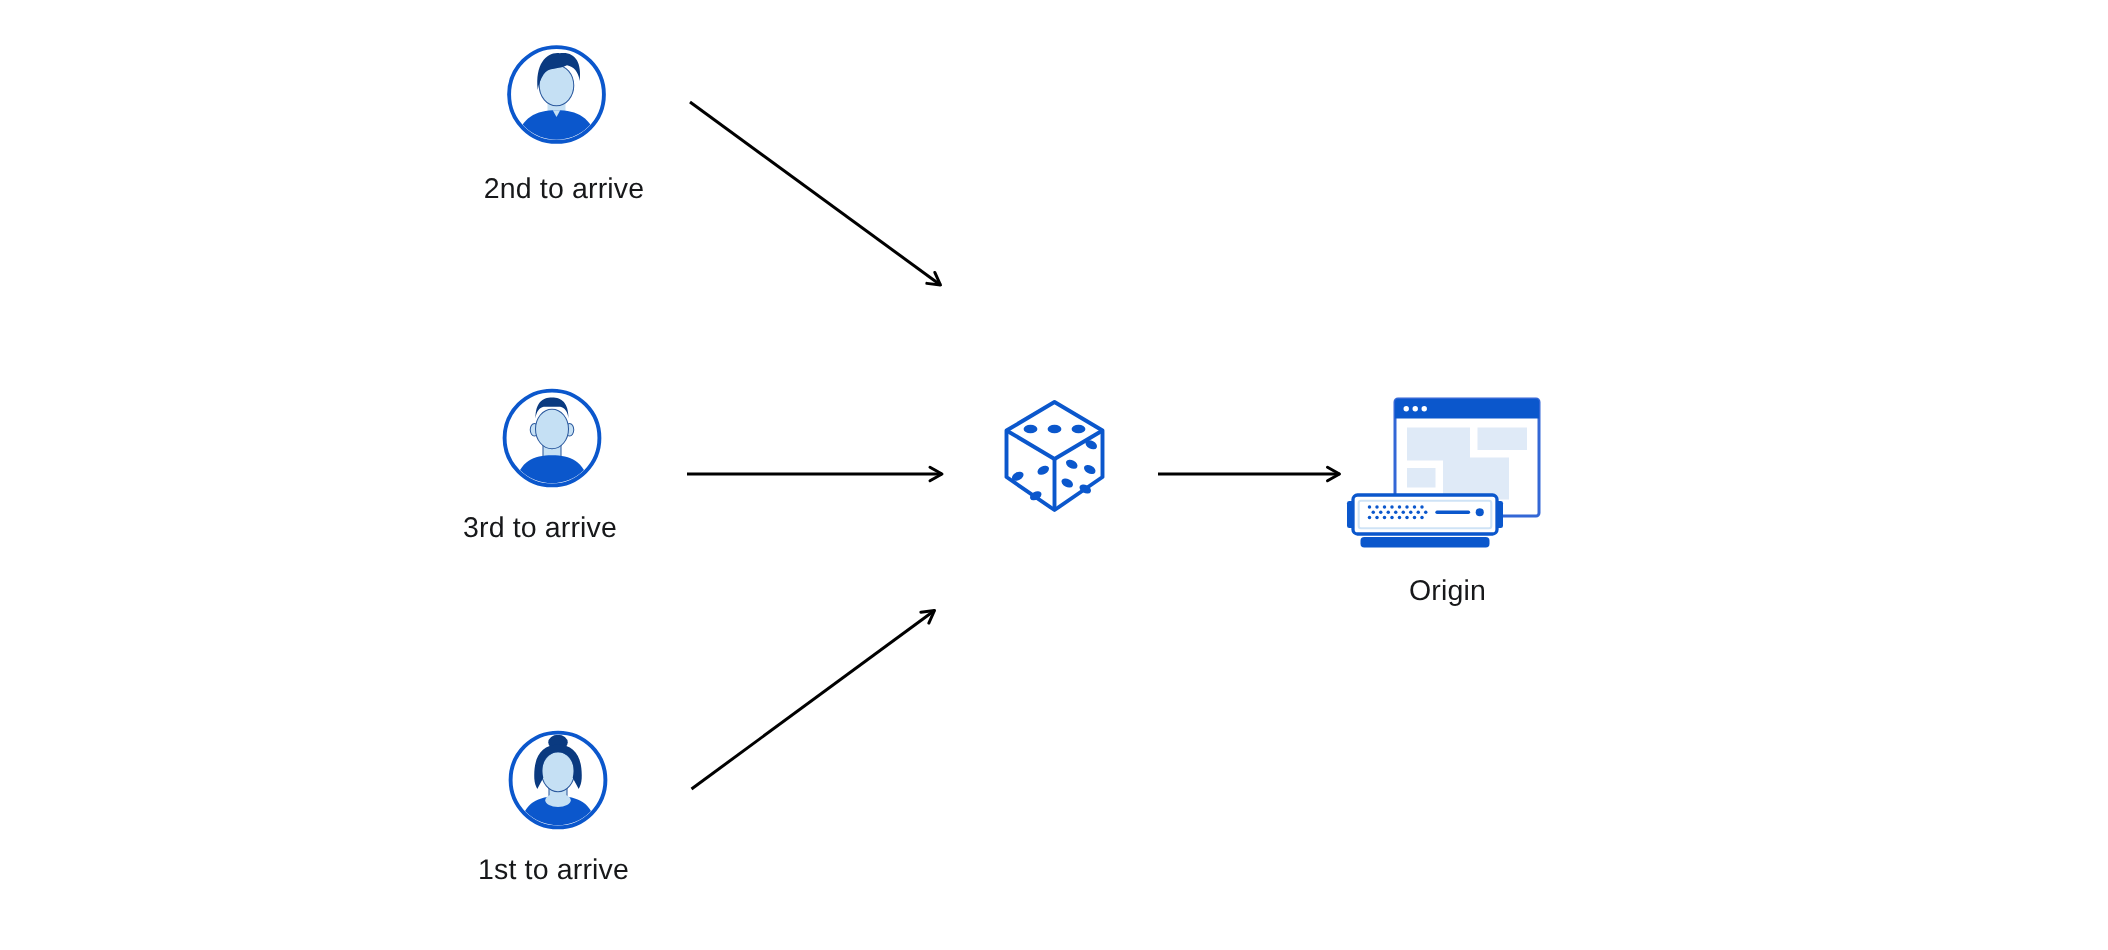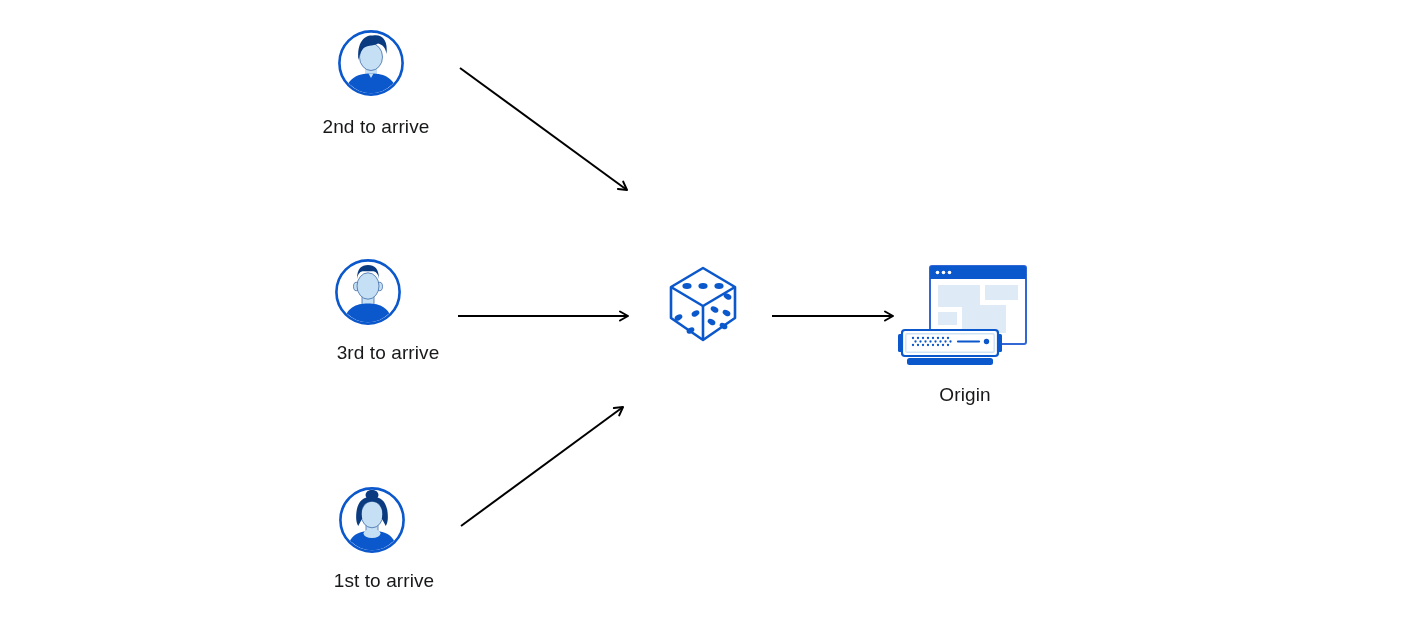--- a/index.html
+++ b/index.html
@@ -82,41 +82,41 @@
     <g clip-path="url(#clipA2)">
       <path d="M28,32 L28,50 L40,50 L40,32 Z" fill="#c5e0f4" stroke="#2c5a9e" stroke-width="0.7"></path>
       <path d="M9,68 C11,50 21,45.5 34,45.5 C47,45.5 57,50 59,68 Z" fill="#0b57cc"></path>
       <ellipse cx="22.3" cy="28.5" rx="2.8" ry="4.2" fill="#c5e0f4" stroke="#2c5a9e" stroke-width="0.7"></ellipse>
       <ellipse cx="45.7" cy="28.5" rx="2.8" ry="4.2" fill="#c5e0f4" stroke="#2c5a9e" stroke-width="0.7"></ellipse>
       <ellipse cx="34" cy="28" rx="11" ry="13.2" fill="#c5e0f4" stroke="#2c5a9e" stroke-width="0.7"></ellipse>
       <path d="M23,21 C23,10.5 27.5,7 34,7 C40.5,7 45,10.5 45,21
                C44.5,16.5 42.5,13.8 39.5,13.2 L28.5,13.2 C25.5,13.8 23.5,16.5 23,21 Z" fill="#0a3a80"></path>
     </g>
   </svg>
-  <div class="node-label" style="left:318px;top:342px">3rd to arrive</div>
+  <div class="node-label" style="left:290px;top:342px">3rd to arrive</div>
 
   <svg class="abs" style="left:338px;top:486px" width="68" height="68" viewBox="0 0 68 68">
     <defs>
         <clipPath id="clipA3">
           <circle cx="34" cy="34" r="30.2"></circle>
         </clipPath>
       </defs>
     <circle cx="34" cy="34" r="31.6" fill="#ffffff" stroke="#0b57cc" stroke-width="2.6"></circle>
     <g clip-path="url(#clipA3)">
       <ellipse cx="34" cy="9" rx="6.5" ry="5.2" fill="#0a3a80"></ellipse>
       <path d="M28,32 L28,49 L40,49 L40,32 Z" fill="#c5e0f4" stroke="#2c5a9e" stroke-width="0.7"></path>
       <path d="M8,68 C10,49.5 20,44.8 34,44.8 C48,44.8 58,49.5 60,68 Z" fill="#0b57cc"></path>
       <ellipse cx="34" cy="47.5" rx="8.5" ry="4.5" fill="#c5e0f4"></ellipse>
       <ellipse cx="34" cy="28.5" rx="11" ry="13.3" fill="#c5e0f4" stroke="#2c5a9e" stroke-width="0.7"></ellipse>
       <path d="M34,10.5 C23,10.5 17.6,18.5 18.2,33 C18.4,36 19.2,38.2 20.2,40
                L24.2,32.5 C22.2,24 25.2,16 34,15.5 C42.8,16 45.8,24 43.8,32.5
                L47.8,40 C48.8,38.2 49.6,36 49.8,33 C50.4,18.5 45,10.5 34,10.5 Z" fill="#0a3a80"></path>
     </g>
   </svg>
-  <div class="node-label" style="left:314px;top:570px">1st to arrive</div>
+  <div class="node-label" style="left:299px;top:570px">1st to arrive</div>
 
   <svg class="abs" style="left:668px;top:264px" width="72" height="80" viewBox="0 0 72 80">
     <g stroke="#0b57cc" stroke-width="2.6" fill="#ffffff" stroke-linejoin="round">
       <path d="M35,4 L67,23 L67,54 L35,76 L3,54 L3,23 Z"></path>
       <path d="M3,23 L35,42 L67,23" fill="none"></path>
       <path d="M35,42 L35,76" fill="none"></path>
     </g>
     <g fill="#0b57cc">
       <ellipse cx="19" cy="22" rx="4.6" ry="2.9"></ellipse>
       <ellipse cx="35" cy="22" rx="4.6" ry="2.9"></ellipse>

